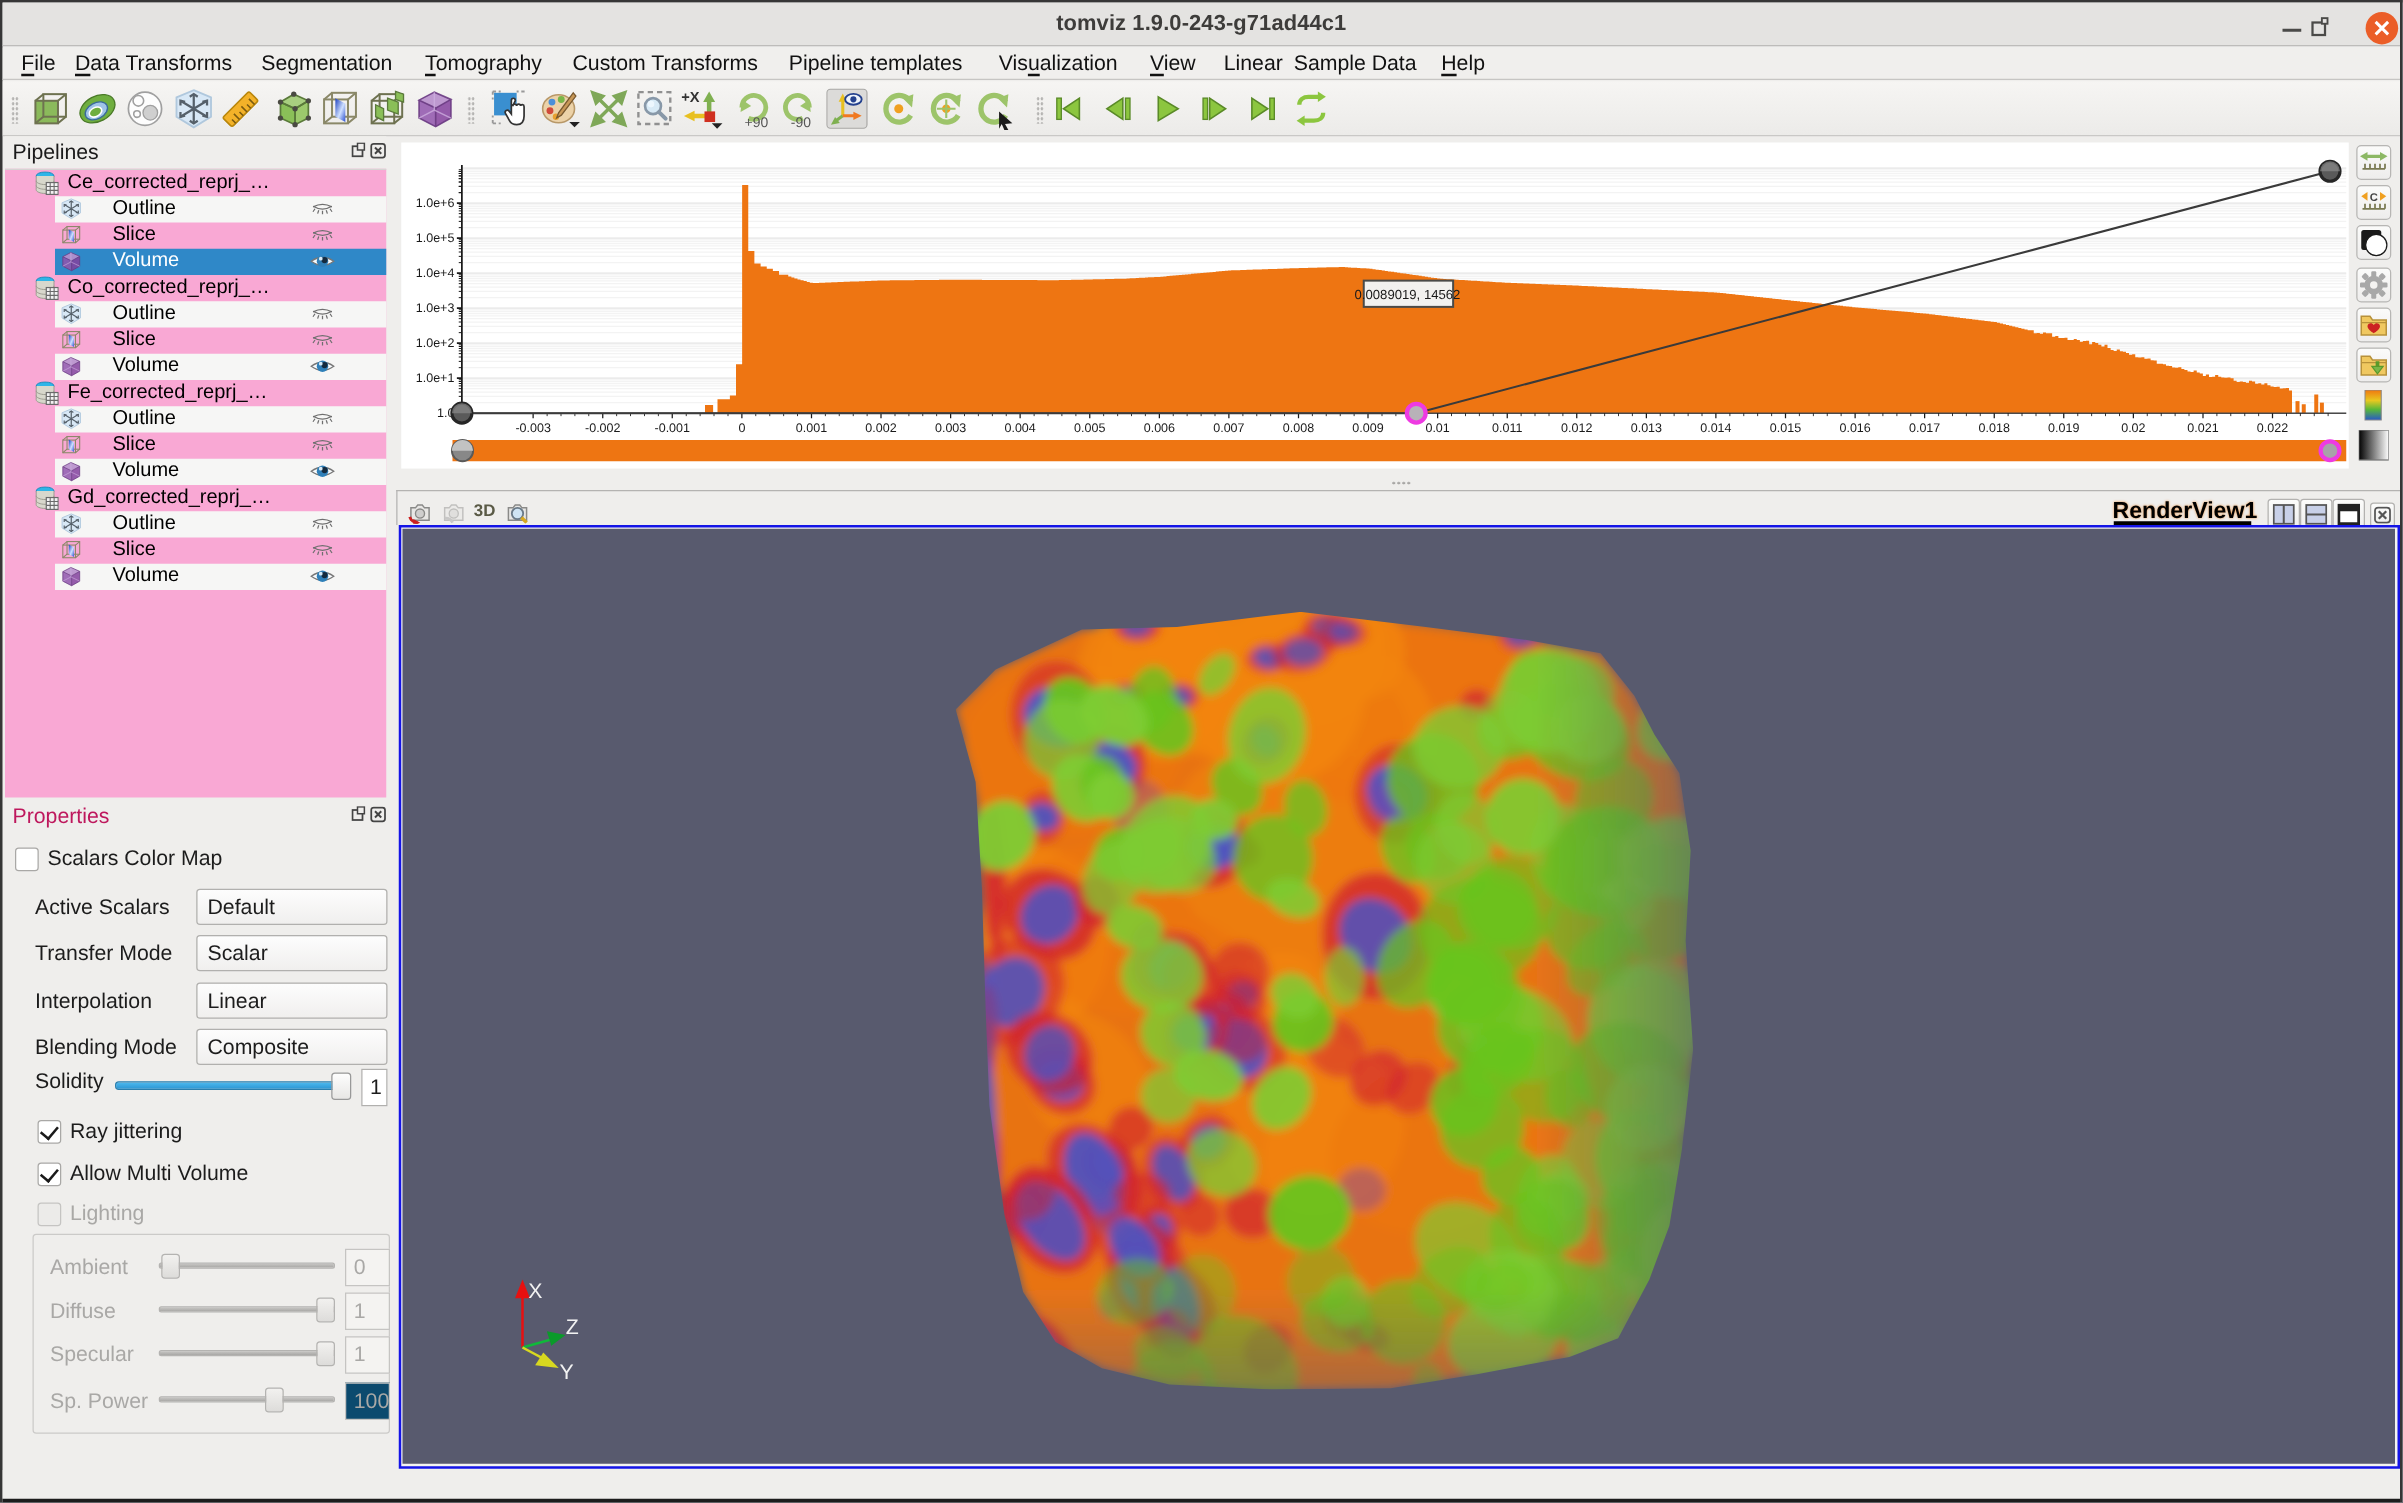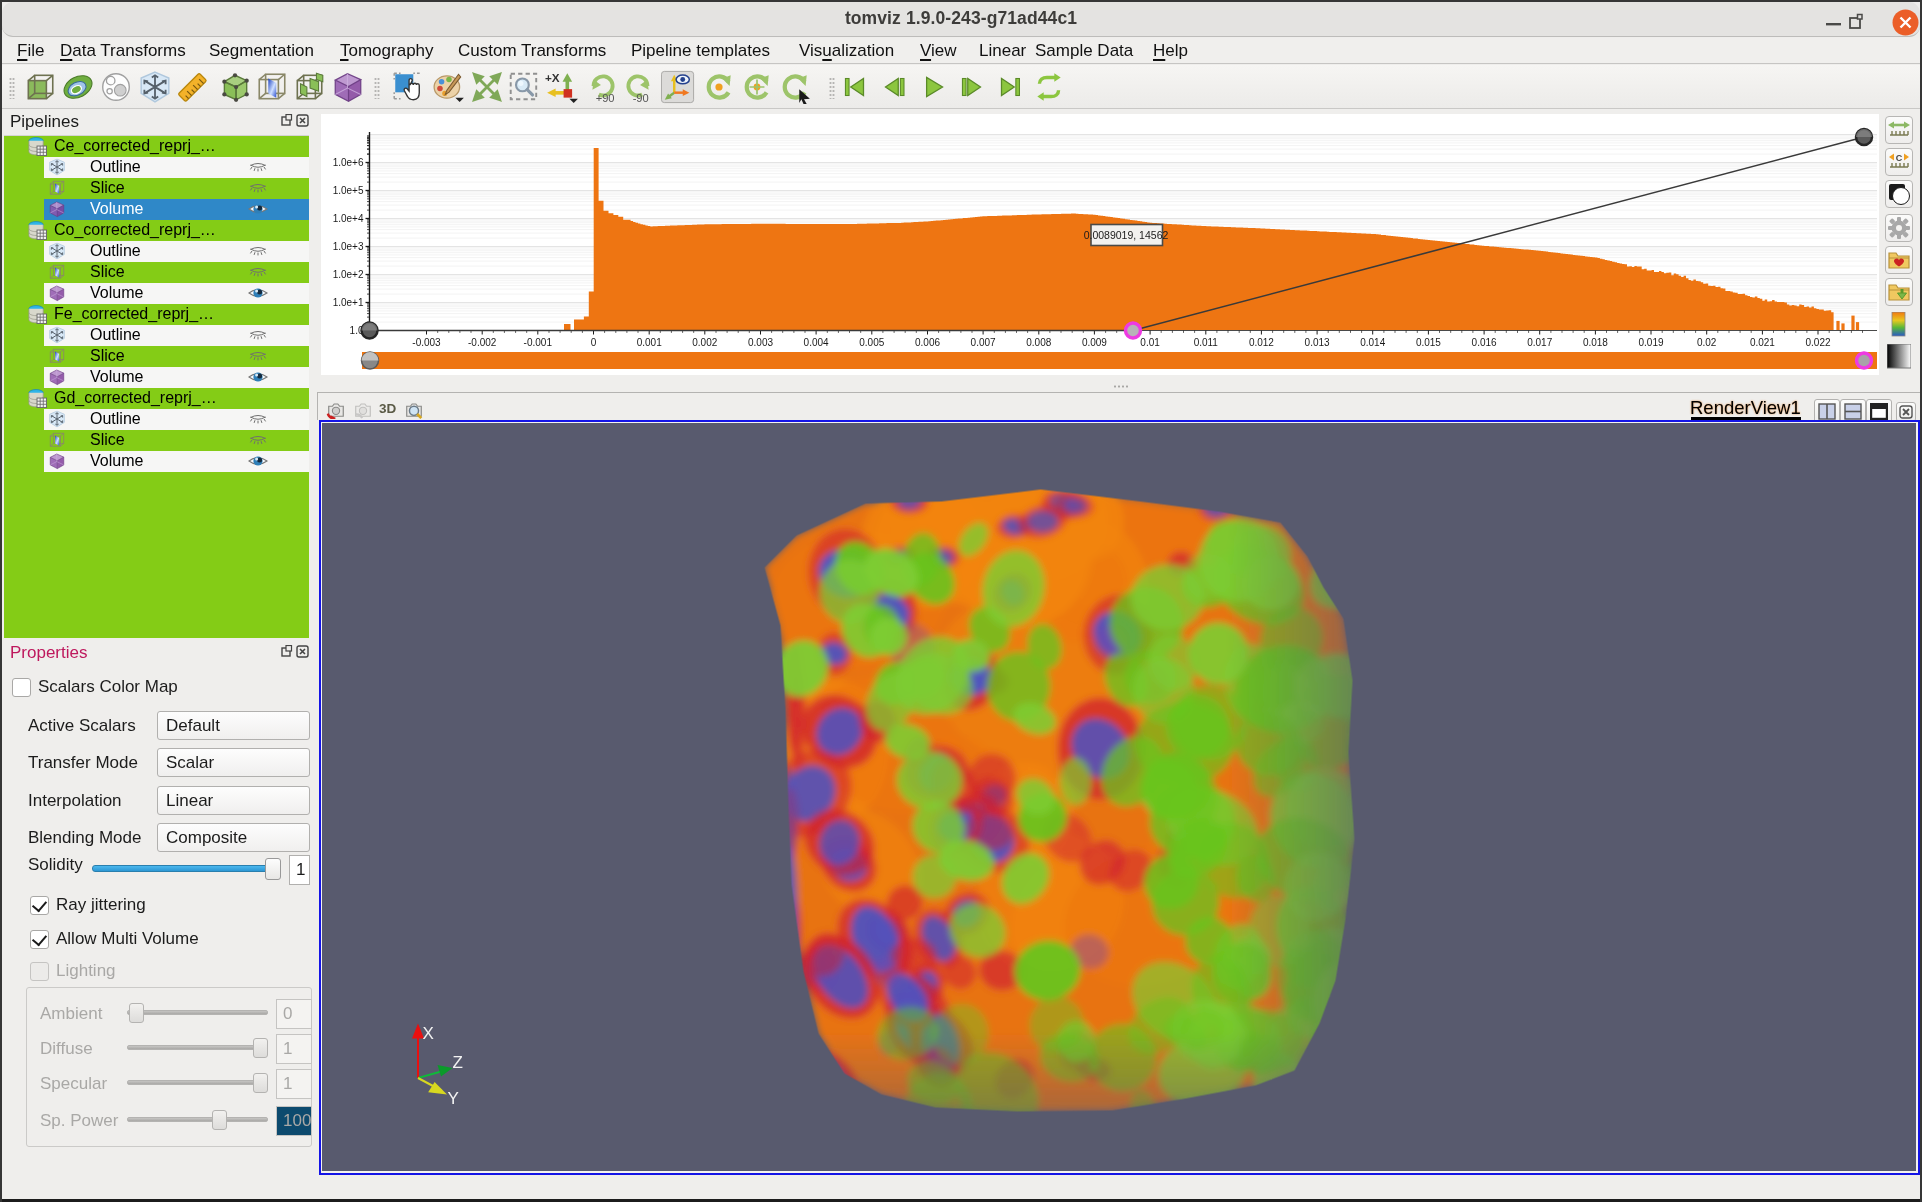--- a/index.html
+++ b/index.html
@@ -1,32 +1,32 @@
 <!DOCTYPE html>
 <html><head><meta charset="utf-8"><style>
 *{margin:0;padding:0;box-sizing:border-box}
 html,body{width:1922px;height:1202px;overflow:hidden}
 body{font-family:"Liberation Sans",sans-serif;background:#efeeec;position:relative;
 border-left:2px solid #363636;border-right:2px solid #363636;border-top:2px solid #363636;}
 .abs{position:absolute}
 
-#titlebar{position:absolute;left:0;top:0;width:1918px;height:35px;background:#e4e3e1;border-bottom:1px solid #bdbcba;border-radius:11px;}
+#titlebar{position:absolute;left:0;top:0;width:1918px;height:35px;background:#e4e3e1;border-bottom:1px solid #bdbcba;}
 #title{position:absolute;width:100%;text-align:center;top:6px;font-size:17.5px;font-weight:bold;color:#3d3c3a;letter-spacing:0.1px;}
 
 #menubar{position:absolute;left:0;top:36px;width:1918px;height:26px;background:#f0efed;border-bottom:1px solid #c6c5c3;font-size:17px;color:#111;}
 #menubar span.m{position:absolute;top:3px;}
 #menubar u{text-decoration-thickness:1.5px;text-underline-offset:3px;}
 
 #toolbar{position:absolute;left:0;top:63px;width:1918px;height:44px;background:linear-gradient(#f6f5f3,#ecebe9);border-bottom:1px solid #c9c8c6;}
 .tbi{position:absolute;top:5px;width:34px;height:34px;}
 .tbsep{position:absolute;top:12px;width:6px;height:22px;
 background-image:radial-gradient(circle,#b5b4b2 1px,transparent 1.2px);background-size:3px 4px;}
 
 #pipehdr{position:absolute;left:2px;top:107px;width:305px;height:26px;background:#efeeec;font-size:17px;color:#1a1a1a;}
-#pipetree{position:absolute;left:2px;top:133px;width:305px;height:503px;background:#84cc16;border-top:1px solid #d5d4d2;}
+#pipetree{position:absolute;left:2px;top:133px;width:305px;height:503px;background:#f9a8d4;border-top:1px solid #d5d4d2;}
 .trow{position:absolute;left:40px;width:265px;height:21px;font-size:16px;color:#000;}
 .trow .lbl{position:absolute;left:30px;top:1px;margin-left:16px;}
 .ticon{position:absolute;left:4px;top:1px;width:18px;height:18px;}
 .picon{position:absolute;left:24px;top:1px;width:19px;height:19px;}
 .prow{position:absolute;left:0px;width:305px;height:21px;font-size:16px;color:#000;}
 .prow .lbl{position:absolute;left:50px;top:1px;}
 .eye{position:absolute;left:204px;top:2px;width:20px;height:16px;}
 
 #prophdr{position:absolute;left:2px;top:638px;width:305px;height:26px;font-size:17px;color:#be185d;}
 #props{position:absolute;left:2px;top:664px;width:305px;height:500px;font-size:17px;color:#1c1c1c;}
@@ -929,21 +929,21 @@
       <circle cx="12" cy="13" r="4" fill="#cfcecd" stroke="#8a8a88" stroke-width="1.2"></circle>
       <path d="M4,17 A7,7 0 0 1 11,21" fill="none" stroke="#9a9a9a" stroke-width="2.4"></path>
     </svg>
 <span style="position:absolute;left:61px;top:8px;font-size:13.5px;font-weight:bold;color:#5a5a46">3D</span>
 <svg style="position:absolute;left:85px;top:6px" width="22" height="20" viewBox="0 0 24 22">
       <path d="M4,8 h4 l2,-2.5 h4 l2,2.5 h4 v11 h-16 z" fill="#e8e7e5" stroke="#8a8a88" stroke-width="1.3"></path>
       <circle cx="12" cy="13" r="4" fill="#cfcecd" stroke="#8a8a88" stroke-width="1.2"></circle>
       <circle cx="12" cy="13" r="5" fill="#cfe4f4" stroke="#6a7a88" stroke-width="1.6"></circle>
       <path d="M15.5,16.5 L20,21" stroke="#d8a820" stroke-width="3"></path>
     </svg>
-<span style="position:absolute;left:1372px;top:4px;font-size:18.5px;font-weight:normal;color:#000;text-shadow:0 0 2px rgba(230,120,20,0.85)">RenderView1</span>
+<span style="position:absolute;left:1372px;top:4px;font-size:18.5px;font-weight:bold;color:#000;text-shadow:0 0 2px rgba(230,120,20,0.85)">RenderView1</span>
 <div style="position:absolute;left:1373px;top:24px;width:110px;height:2.6px;background:#000"></div>
 <div class="hb" style="left:1496px"></div>
     <svg style="position:absolute;left:1500px;top:10px" width="18" height="18" viewBox="0 0 18 18">
       <rect x="1" y="1" width="16" height="15" fill="#c8d0e8" stroke="#555" stroke-width="1.4"></rect>
       <line x1="9" y1="1" x2="9" y2="16" stroke="#555" stroke-width="1.6"></line>
     </svg>
 <div class="hb" style="left:1522px"></div>
     <svg style="position:absolute;left:1526px;top:10px" width="18" height="18" viewBox="0 0 18 18">
       <rect x="1" y="1" width="16" height="15" fill="#c8d0e8" stroke="#555" stroke-width="1.4"></rect>
       <line x1="1" y1="8.5" x2="17" y2="8.5" stroke="#555" stroke-width="1.6"></line>

